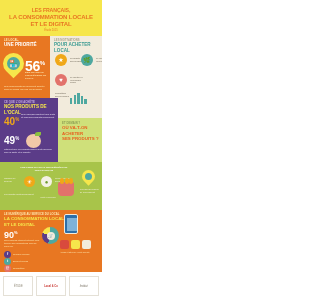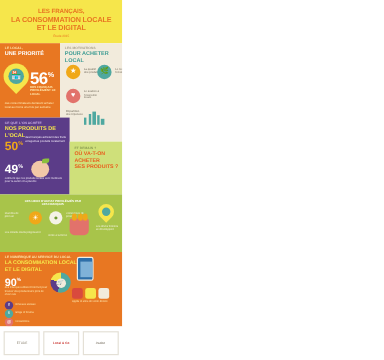--- a/index.html
+++ b/index.html
@@ -375,21 +375,21 @@
       <div class="bar" style="height:8px"></div>
       <div class="bar" style="height:5px"></div>
     </div>
   </div>
 
   <div class="purple-block">
     <div class="sec-kicker">CE QUE L'ON ACHÈTE</div>
     <div class="sec-head">NOS PRODUITS DE L'OCAL</div>
 
     <div class="stat-80">
-      <span>50</span><span class="pct">%</span>
+      <span>40</span><span class="pct">%</span>
     </div>
     <div class="txt-80">des Français achètent des fruits et légumes produits localement</div>
 
     <div class="stat-85">
       <span>49</span><span class="pct">%</span>
     </div>
     <div class="peach">
       <div class="peach-leaf"></div>
     </div>
     <div class="txt-85">estiment que les produits locaux sont meilleurs pour la santé et la planète</div>

